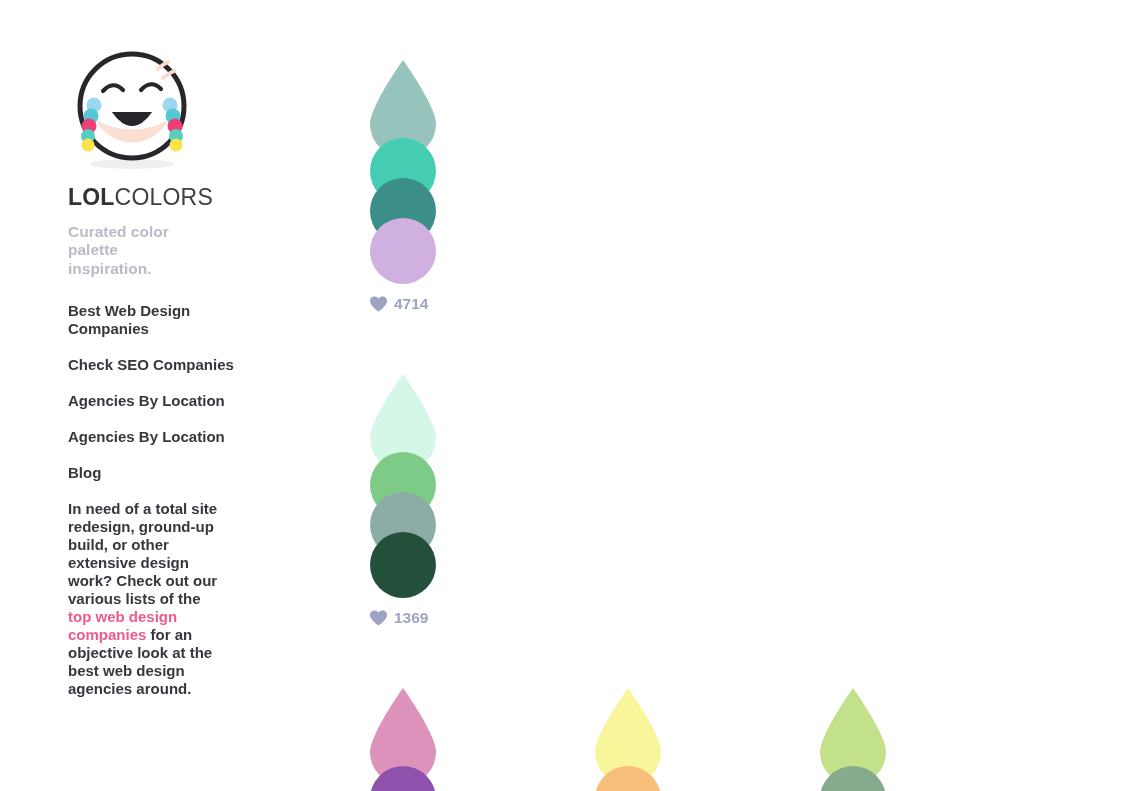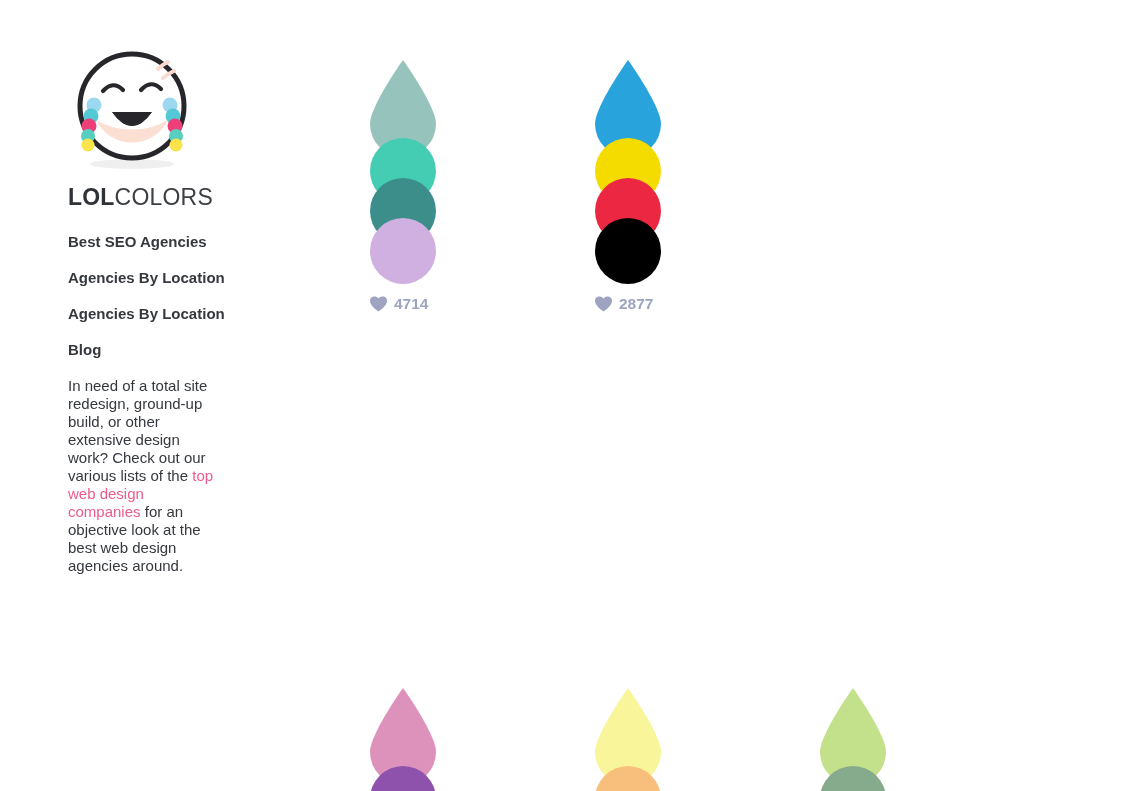--- a/index.html
+++ b/index.html
@@ -62,21 +62,21 @@
     margin-bottom: 18px;
     text-decoration: none;
     cursor: pointer;
     width: 170px;
   }
   .nav-item.accent { color: #ed5b8d; }
 
   .blurb {
     margin-top: 16px;
     font-size: 15px;
-    font-weight: 400;
+    font-weight: 700;
     line-height: 1.2;
     color: #35383d;
     width: 150px;
   }
   .blurb .link { color: #ed5b8d; cursor: pointer; }
 
   
   .grid {
     position: absolute;
     left: 330px; top: 40px;
@@ -161,23 +161,25 @@
           <circle cx="103" cy="68" r="7.5" fill="#55c8d6"></circle>
           <circle cx="105" cy="78" r="7.5" fill="#ee3f78"></circle>
           <circle cx="106" cy="88" r="7" fill="#56cfc0"></circle>
           <circle cx="106" cy="97" r="6.5" fill="#fbe34c"></circle>
         </g>
       </svg>
     </div>
 
     <div class="wordmark"><span class="bold">LOL</span><span>COLORS</span></div>
 
+    <div class="tagline">Curated color palette inspiration.</div>
 
     <nav class="nav">
-      <a class="nav-item">Best SEO Agencies</a>
+      <a class="nav-item">Best Web Design Companies</a>
+      <a class="nav-item">Check SEO Companies</a>
       <a class="nav-item">Agencies By Location</a>
       <a class="nav-item">Agencies By Location</a>
       <a class="nav-item">Blog</a>
     </nav>
 
     <div class="blurb"><span>In need of a total site redesign, ground-up build, or other extensive design work? Check out our various lists of the </span><span class="link">top web design companies</span><span> for an objective look at the best web design agencies around.</span></div>
 
   </div>
 
   <div class="grid">
@@ -196,43 +198,43 @@
         </div>
         <div class="likes">
           <svg class="heart" viewBox="0 0 17 16" xmlns="http://www.w3.org/2000/svg">
               <path d="M8.5 15.4 C 8.5 15.4 0 10.2 0 5 A 4.6 4.6 0 0 1 8.5 2.6 A 4.6 4.6 0 0 1 17 5 C 17 10.2 8.5 15.4 8.5 15.4 Z" fill="#9ea3c2"></path>
             </svg>
           <span class="like-count">4714</span>
         </div>
       </div>
 
 
-      <div class="cell">
-        <div class="palette">
-          <div class="drop">
-            <svg viewBox="0 0 66 97" xmlns="http://www.w3.org/2000/svg">
-                <path d="M33 0 C 33 0 66 46 66 64 A 33 33 0 0 1 0 64 C 0 46 33 0 33 0 Z" fill="#29a3dc"></path>
-              </svg>
-          </div>
-          <div class="swatch s1" style="background: rgb(245, 220, 0);"></div>
-          <div class="swatch s2" style="background: rgb(236, 39, 66);"></div>
-          <div class="swatch s3" style="background: rgb(0, 0, 0);"></div>
+    </div>
+
+    <div class="row">
+
+
+      <div class="cell">
+        <div class="palette">
+          <div class="drop">
+            <svg viewBox="0 0 66 97" xmlns="http://www.w3.org/2000/svg">
+                <path d="M33 0 C 33 0 66 46 66 64 A 33 33 0 0 1 0 64 C 0 46 33 0 33 0 Z" fill="#d4f7e8"></path>
+              </svg>
+          </div>
+          <div class="swatch s1" style="background: rgb(126, 203, 135);"></div>
+          <div class="swatch s2" style="background: rgb(140, 173, 165);"></div>
+          <div class="swatch s3" style="background: rgb(35, 80, 58);"></div>
         </div>
         <div class="likes">
           <svg class="heart" viewBox="0 0 17 16" xmlns="http://www.w3.org/2000/svg">
               <path d="M8.5 15.4 C 8.5 15.4 0 10.2 0 5 A 4.6 4.6 0 0 1 8.5 2.6 A 4.6 4.6 0 0 1 17 5 C 17 10.2 8.5 15.4 8.5 15.4 Z" fill="#9ea3c2"></path>
             </svg>
-          <span class="like-count">2877</span>
-        </div>
-      </div>
-    </div>
-
-    <div class="row">
-
-
+          <span class="like-count">1369</span>
+        </div>
+      </div>
     </div>
 
     <div class="row">
       <div class="cell">
         <div class="palette">
           <div class="drop">
             <svg viewBox="0 0 66 97" xmlns="http://www.w3.org/2000/svg">
                 <path d="M33 0 C 33 0 66 46 66 64 A 33 33 0 0 1 0 64 C 0 46 33 0 33 0 Z" fill="#dd92bb"></path>
               </svg>
           </div>

